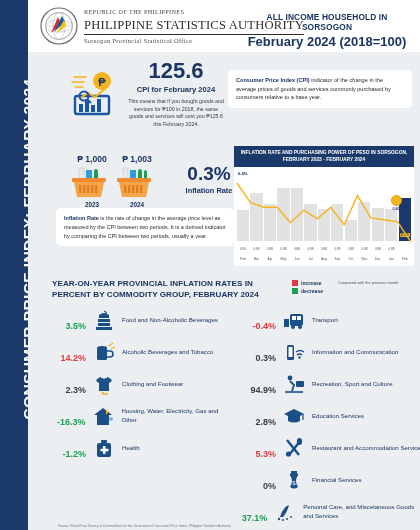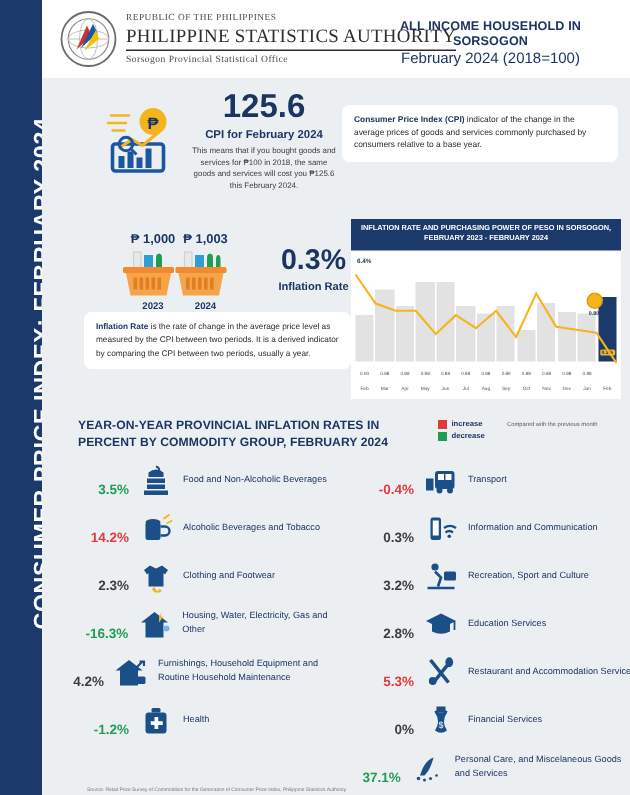--- a/index.html
+++ b/index.html
@@ -31,21 +31,21 @@
   .header{position:relative;height:52px;background:#ffffff;}
   .logo{
     position:absolute;left:12px;top:7px;width:38px;height:38px;
   }
   .org{position:absolute;left:56px;top:8px;}
   .org .l1{font-size:6.2px;letter-spacing:.35px;color:#4a4a4a;font-variant:small-caps;font-family:"Liberation Serif",serif;text-transform:uppercase;}
   .org .l2{font-size:12.6px;letter-spacing:.2px;color:#2e2e2e;font-family:"Liberation Serif",serif;border-bottom:1px solid #2e2e2e;padding-bottom:1px;display:inline-block;}
   .org .l3{font-size:6.4px;letter-spacing:.3px;color:#4a4a4a;font-family:"Liberation Serif",serif;margin-top:2px;}
   .headright{position:absolute;right:8px;top:12px;width:170px;text-align:center;}
   .headright .hr1{font-size:8.4px;font-weight:bold;color:#1b3563;letter-spacing:.1px;}
-  .headright .hr2{font-size:10px;font-weight:normal;color:#1b3563;margin-top:2px;}
+  .headright .hr2{font-size:13px;font-weight:bold;color:#1b3563;margin-top:2px;}
 
   
   .panel{position:absolute;left:0;top:52px;width:392px;height:478px;background:#eceff1;}
 
   
   .cpirow{position:absolute;left:0;top:4px;width:392px;height:78px;}
   .cpi-icon{position:absolute;left:38px;top:12px;width:54px;height:50px;}
   .cpi-main{position:absolute;left:100px;top:4px;width:96px;text-align:center;}
   .cpi-val{font-size:22px;font-weight:bold;color:#1b3563;line-height:1;}
   .cpi-cap{font-size:7.6px;font-weight:bold;color:#1b3563;margin-top:3px;}
@@ -55,21 +55,21 @@
     position:absolute;left:200px;top:14px;width:184px;
     background:#ffffff;border-radius:5px;padding:6px 8px;
     box-sizing:border-box;
   }
   .cpibox p{margin:0;font-size:5.6px;line-height:1.55;color:#2b2b2b;}
   .cpibox b{color:#1b3563;}
 
   
   .infrow{position:absolute;left:0;top:86px;width:392px;height:126px;}
   .basket{position:absolute;top:16px;width:58px;text-align:center;}
-  .basket.b1{left:45px;}
+  .basket.b1{left:35px;}
   .basket.b2{left:80px;}
   .basket .amt{font-size:8.6px;font-weight:bold;color:#1b3563;}
   .basket .yr{font-size:6.4px;font-weight:bold;color:#1b3563;margin-top:1px;}
   .basket .ico{height:34px;margin:2px 0 1px;}
   .infl{position:absolute;left:150px;top:26px;width:62px;text-align:center;}
   .infl .v{font-size:19px;font-weight:bold;color:#1b3563;line-height:1;}
   .infl .c{font-size:7.4px;font-weight:bold;color:#1b3563;margin-top:3px;}
 
   .infbox{
     position:absolute;left:28px;top:70px;width:178px;
@@ -367,31 +367,20 @@
                 <div class="ico">
                   <svg width="22" height="22" viewBox="0 0 22 22">
                     <path d="M11 3 L20 10 H17 V20 H5 V10 H2 Z" fill="#1b4f87"></path>
                     <path d="M14 6 l2-3 l-1 3 l2 0 l-3 4" fill="#f5b41e"></path>
                     <circle cx="19" cy="14" r="2" fill="#7ab4e0"></circle>
                   </svg>
                 </div>
                 <div class="lbl">Housing, Water, Electricity, Gas and Other</div>
               </div>
               <div class="item">
-                <div class="pct flat">4.2%</div>
-                <div class="ico">
-                  <svg width="22" height="22" viewBox="0 0 22 22">
-                    <path d="M10 3 L19 10 H16 V20 H4 V10 H1 Z" fill="#1b4f87"></path>
-                    <path d="M15 8 l4-4 M17 4 h3 v3" stroke="#1b4f87" stroke-width="1.4" fill="none"></path>
-                    <rect x="14" y="14" width="7" height="5" rx="1" fill="#1b4f87"></rect>
-                  </svg>
-                </div>
-                <div class="lbl">Furnishings, Household Equipment and Routine Household Maintenance</div>
-              </div>
-              <div class="item">
                 <div class="pct down">-1.2%</div>
                 <div class="ico">
                   <svg width="22" height="22" viewBox="0 0 22 22">
                     <rect x="4" y="6" width="14" height="14" rx="2" fill="#1b4f87"></rect>
                     <rect x="8" y="3" width="6" height="3" rx="1" fill="#1b4f87"></rect>
                     <rect x="10" y="9" width="2.5" height="8" fill="#fff"></rect>
                     <rect x="7.5" y="11.8" width="8" height="2.5" fill="#fff"></rect>
                   </svg>
                 </div>
                 <div class="lbl">Health</div>
@@ -419,21 +408,21 @@
                     <rect x="4" y="4" width="7" height="15" rx="1.5" fill="#1b4f87"></rect>
                     <rect x="5.5" y="6" width="4" height="10" fill="#fff"></rect>
                     <path d="M14 14 a4 4 0 0 1 5 0" stroke="#1b4f87" stroke-width="1.5" fill="none"></path>
                     <path d="M13 11 a7 7 0 0 1 8 0" stroke="#1b4f87" stroke-width="1.5" fill="none"></path>
                     <circle cx="16.5" cy="16.5" r="1.2" fill="#1b4f87"></circle>
                   </svg>
                 </div>
                 <div class="lbl">Information and Communication</div>
               </div>
               <div class="item">
-                <div class="pct flat">3.2%</div>
+                <div class="pct flat">94.9%</div>
                 <div class="ico">
                   <svg width="22" height="22" viewBox="0 0 22 22">
                     <circle cx="7" cy="5" r="2.4" fill="#1b4f87"></circle>
                     <path d="M7 8 l4 4 l-2 6" stroke="#1b4f87" stroke-width="1.8" fill="none"></path>
                     <rect x="13" y="8" width="8" height="6" rx="1" fill="#1b4f87"></rect>
                     <path d="M2 19 h18" stroke="#1b4f87" stroke-width="1.6"></path>
                   </svg>
                 </div>
                 <div class="lbl">Recreation, Sport and Culture</div>
               </div>

